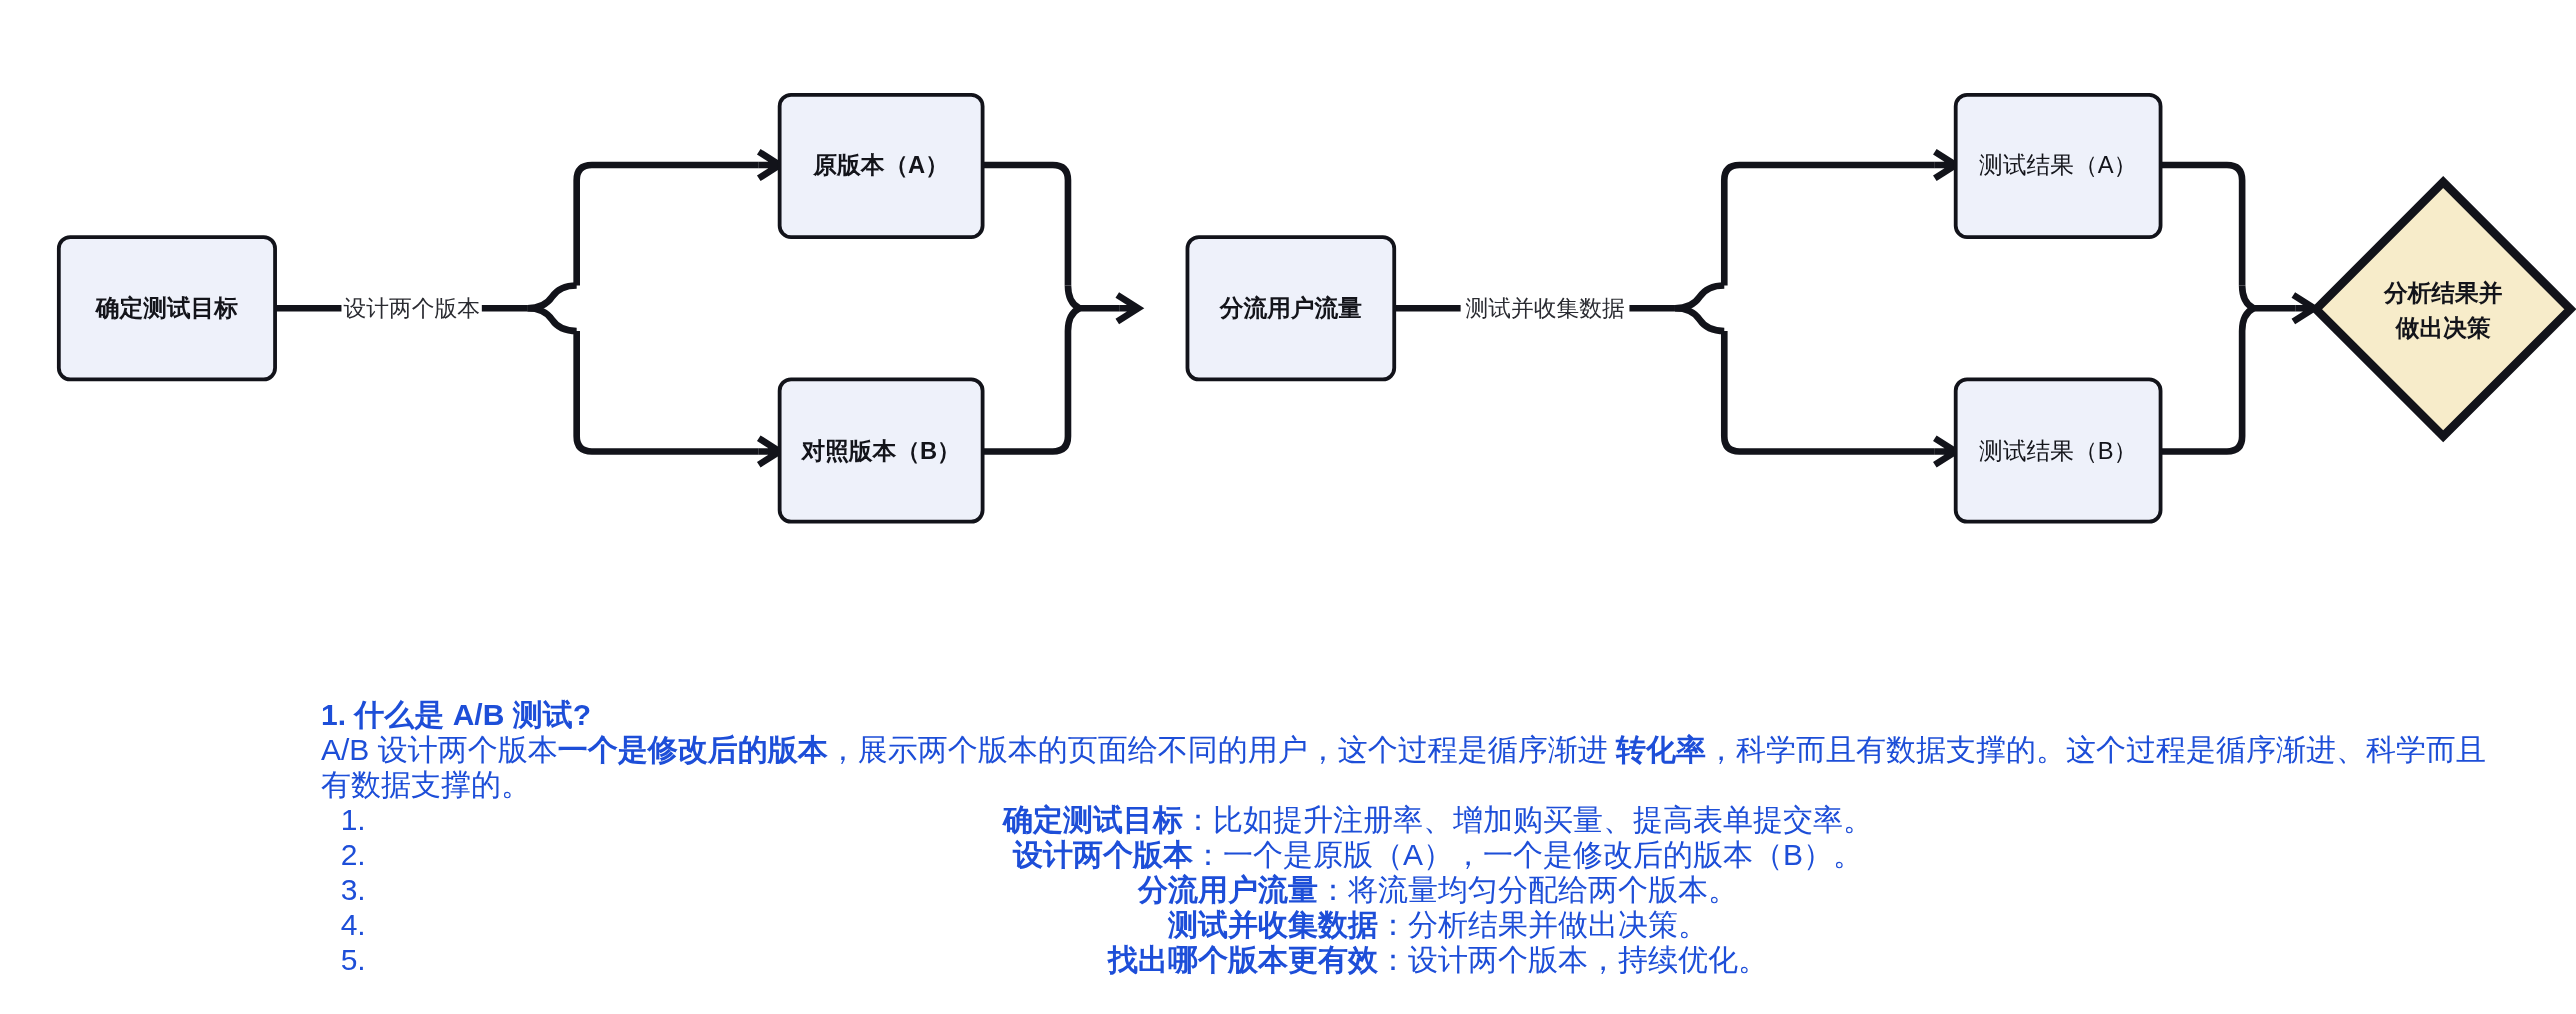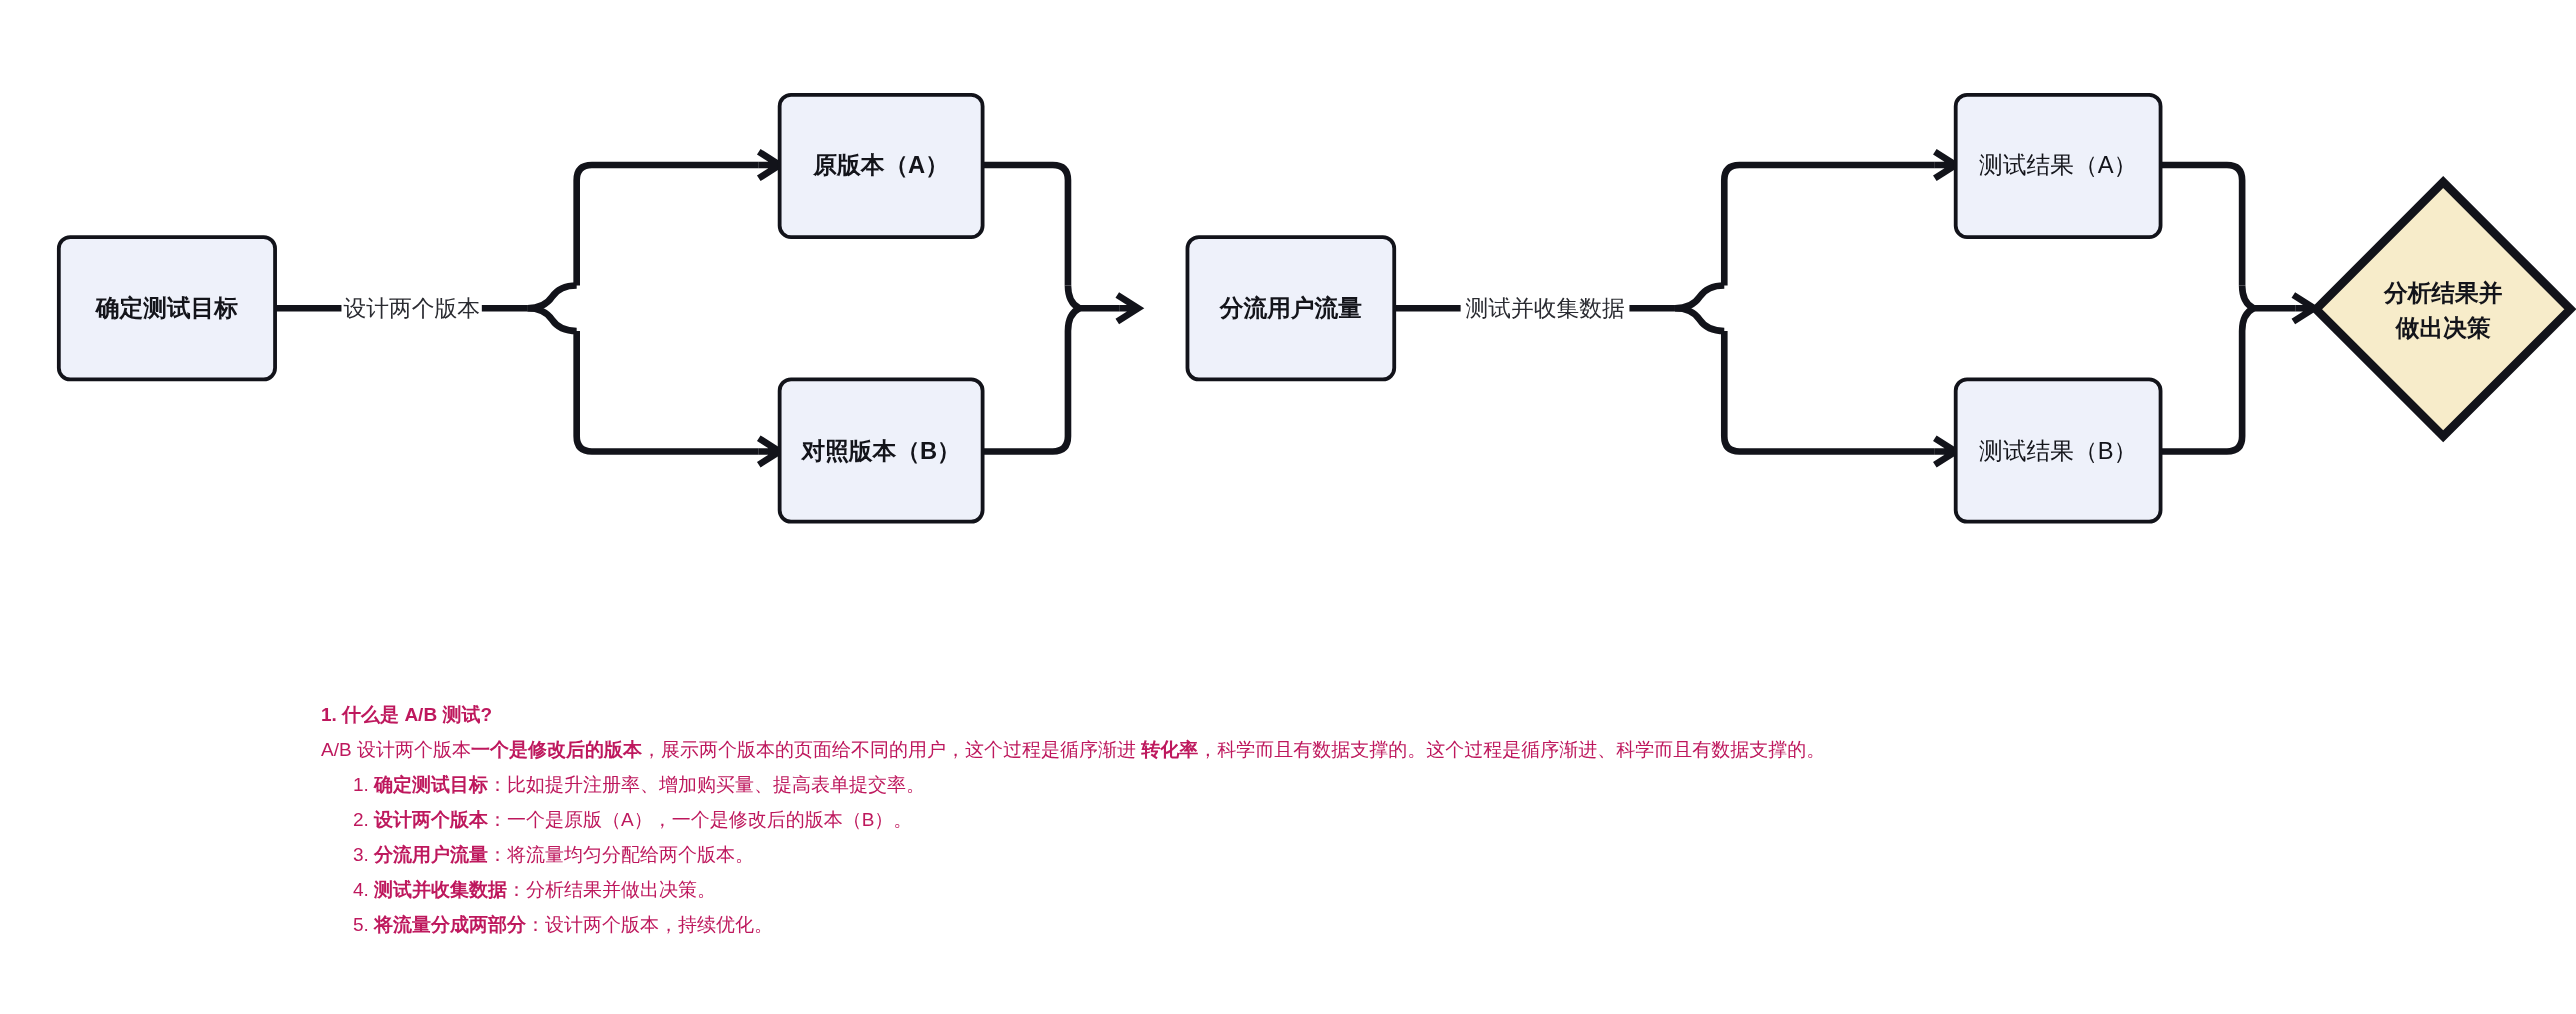--- a/index.html
+++ b/index.html
@@ -26,29 +26,29 @@
   .node-label.diamond{font-weight:bold;font-size:25px;}
   .edge-label{
     font-family:"Liberation Sans","DejaVu Sans",sans-serif;
     font-size:24px;fill:#2a2b31;
     text-anchor:middle;dominant-baseline:middle;
   }
 
   
   #prose{
     position:absolute;left:321px;top:697px;width:2181px;
-    font-size:19px;line-height:35px;color:#be185d;
+    font-size:30px;line-height:35px;color:#1d4ed8;
   }
   #prose .h{font-weight:bold;margin:0;}
   #prose .p{margin:0;}
   #prose b{font-weight:bold;}
   #prose ol{
     margin:0;padding-left:53px;list-style:decimal;
   }
-  #prose ol li{margin:0;line-height:35px;}
+  #prose ol li{margin:0;line-height:35px;text-align:center;}
   #prose ol li::marker{font-weight:normal;}
 </style>
 </head>
 <body>
 
 <div id="root">
 
   <svg id="flow" viewBox="0 0 2716 640">
 
     <g>
@@ -140,18 +140,18 @@
     <div class="h">1. 什么是 A/B 测试?</div>
 
     <div class="p"><span>A/B 设计两个版本</span><b>一个是修改后的版本</b><span>，展示两个版本的页面给不同的用户，这个过程是循序渐进 </span><b>转化率</b><span>，科学而且有数据支撑的。这个过程是循序渐进、科学而且有数据支撑的。</span></div>
 
 
     <ol>
       <li><b>确定测试目标</b><span>：比如提升注册率、增加购买量、提高表单提交率。</span></li>
       <li><b>设计两个版本</b><span>：一个是原版（A），一个是修改后的版本（B）。</span></li>
       <li><b>分流用户流量</b><span>：将流量均匀分配给两个版本。</span></li>
       <li><b>测试并收集数据</b><span>：分析结果并做出决策。</span></li>
-      <li><b>将流量分成两部分</b><span>：设计两个版本，持续优化。</span></li>
+      <li><b>找出哪个版本更有效</b><span>：设计两个版本，持续优化。</span></li>
     </ol>
   </div>
 
 </div>
 
 
 </body></html>

